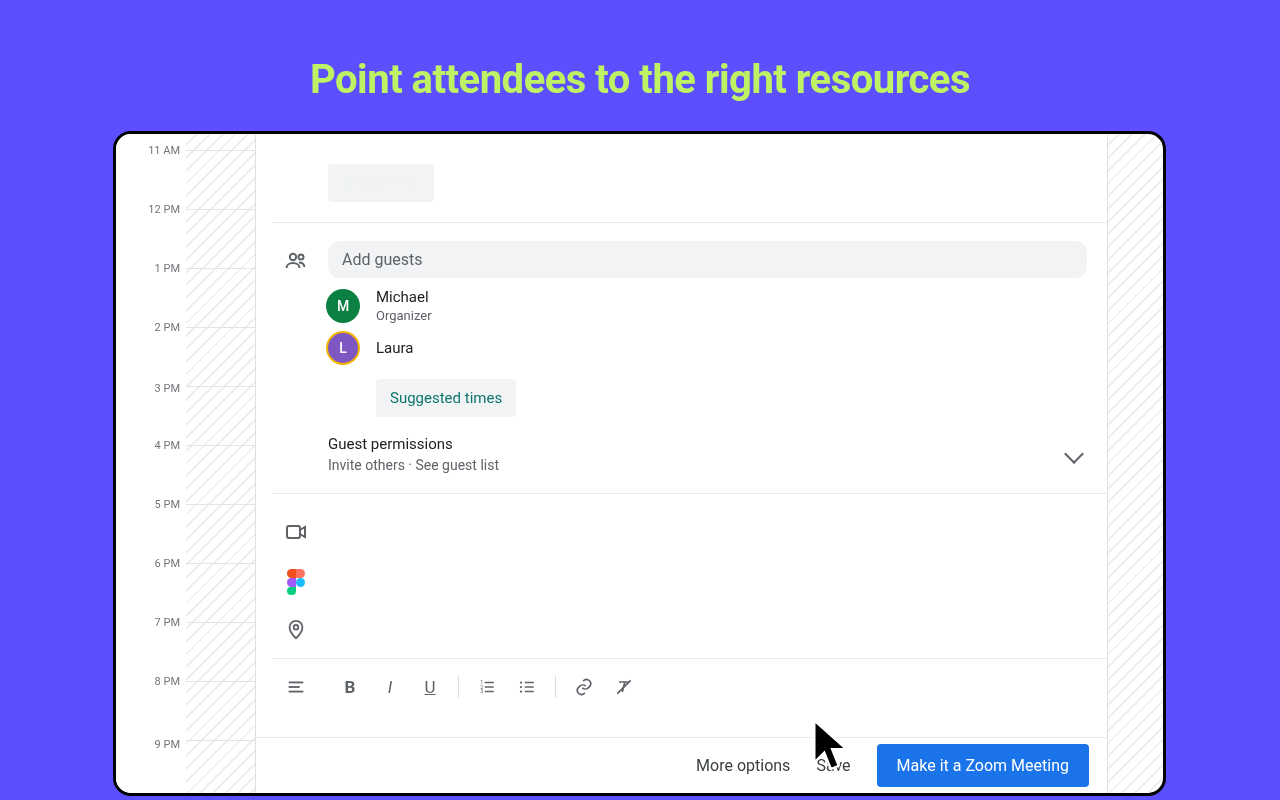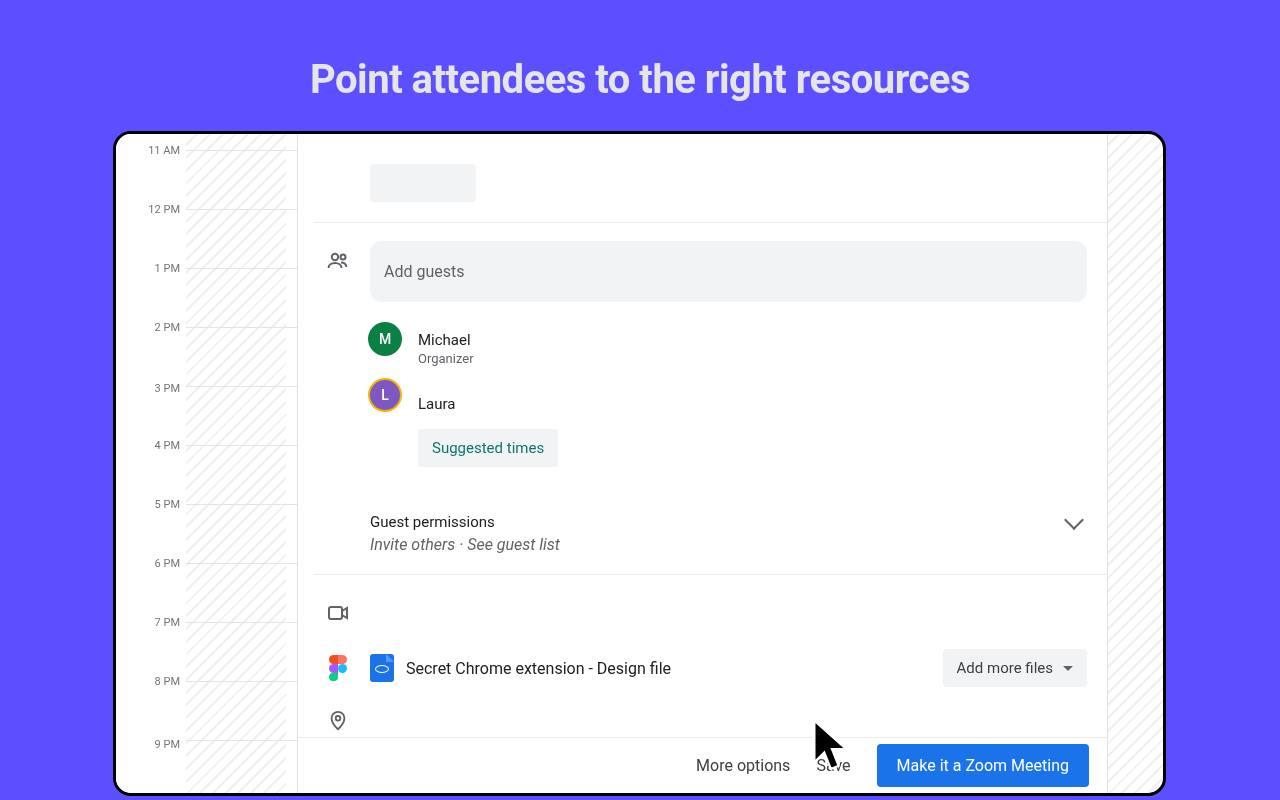--- a/index.html
+++ b/index.html
@@ -6,40 +6,40 @@
   body {
     font-family: -apple-system, BlinkMacSystemFont, "Segoe UI", Roboto, Arial, sans-serif;
     background: #5b4fff;
     width: 1280px;
     height: 800px;
     overflow: hidden;
     position: relative;
   }
   .headline {
     text-align: center;
-    color: #e5e5e5;
+    color: #bef264;
     font-size: 40px;
     font-weight: 700;
     padding-top: 56px;
     letter-spacing: -0.5px;
   }
   .window {
     position: absolute;
     left: 113px;
     top: 131px;
     width: 1053px;
     height: 665px;
     background: #fff;
     border: 3px solid #000;
     border-radius: 18px;
     overflow: hidden;
     display: flex;
   }
   .timeline {
-    width: 182px;
+    width: 140px;
     height: 100%;
     border-right: 1px solid #e0e0e0;
     position: relative;
     background:
       repeating-linear-gradient(
         135deg,
         transparent 0px, transparent 7px,
         #efefef 7px, #efefef 9px
       );
     background-position: 70px 0;
@@ -102,43 +102,43 @@
     display:inline-block;
     margin-left:56px;
     margin-top:26px;
   }
 
   .divider { border-top:1px solid #e8eaed; margin-left:0px; }
 
   .guests-input{
     background:#f1f3f4;
     border-radius:12px;
-    padding:21px 14px;
+    padding:9px 14px;
     color:#5f6368;
     font-size:16px;
   }
 
   .avatar{
     width:30px;height:30px;border-radius:50%;
     display:flex;align-items:center;justify-content:center;
     color:#fff;font-size:14px;font-weight:500;
     margin-right:18px;flex-shrink:0;
   }
   .guest-row{display:flex;align-items:center;margin-left:0;margin-top:10px;}
-  .guest-name{font-size:15px;color:#202124;margin-top:19px;}
+  .guest-name{font-size:15px;color:#202124;}
   .guest-sub{font-size:13px;color:#5f6368;margin-top:2px;}
 
   .chip-btn{
     background:#f1f3f4;border-radius:4px;
     color:#0f766e;font-size:15px;padding:10px 14px;
     display:inline-block;
   }
 
   .perm-title{font-size:15px;color:#202124;}
-  .perm-sub{font-size:16px;color:#5f6368;margin-top:4px;font-style:italic;}
+  .perm-sub{font-size:14px;color:#5f6368;margin-top:4px;}
 
   .blue-dropdown{
     background:#1a73e8;color:#fff;
     border-radius:4px;padding:11px 14px;
     font-size:15px;display:inline-flex;align-items:center;gap:12px;
   }
   .blue-dropdown .caret{
     width:0;height:0;border-left:5px solid transparent;border-right:5px solid transparent;border-top:5px solid #fff;
   }
 
@@ -287,21 +287,21 @@
             </div>
           </div>
 
         <div style="height:16px;"></div>
         <div style="margin-left:48px;">
           <div class="chip-btn">Suggested times</div>
         </div>
 
         <div style="height:18px;"></div>
         <div style="display:flex;align-items:center;">
-          <div style="flex:1;margin-top:28px;">
+          <div style="flex:1;">
             <div class="perm-title">Guest permissions</div>
             <div class="perm-sub">Invite others · See guest list</div>
           </div>
           <div style="margin-right:6px;">
             <div class="chev"></div>
           </div>
         </div>
       </div>
     </div>
 
@@ -325,30 +325,20 @@
     <div class="row" style="align-items:center;">
       <div class="row-icon" style="margin-top:0;">
         <div class="figma-icon">
           <span style="left:0;top:0;background:#f24e1e;border-radius:5px 0 0 5px;"></span>
           <span style="left:9px;top:0;background:#ff7262;border-radius:0 5px 5px 0;"></span>
           <span style="left:0;top:9px;background:#a259ff;border-radius:5px 0 0 5px;"></span>
           <span style="left:9px;top:9px;background:#1abcfe;"></span>
           <span style="left:0;top:18px;background:#0acf83;border-radius:5px 0 5px 5px;height:8px;"></span>
         </div>
       </div>
-      <div class="row-body file-row">
-        <div class="file-icon-tile">
-          <div class="file-eye"></div>
-        </div>
-        <div class="file-title">Secret Chrome extension - Design file</div>
-        <div class="add-more-btn">
-          <span>Add more files</span>
-          <span class="caret"></span>
-        </div>
-      </div>
     </div>
 
     <div style="height:8px;"></div>
 
     
     <div class="row" style="align-items:center;">
       <div class="row-icon" style="margin-top:0;">
         <svg width="22" height="22" viewBox="0 0 24 24" fill="none" stroke="#5f6368" stroke-width="2">
           <path d="M12 21s-7-6.5-7-12a7 7 0 1 1 14 0c0 5.5-7 12-7 12z"></path>
           <circle cx="12" cy="9" r="2.5"></circle>

